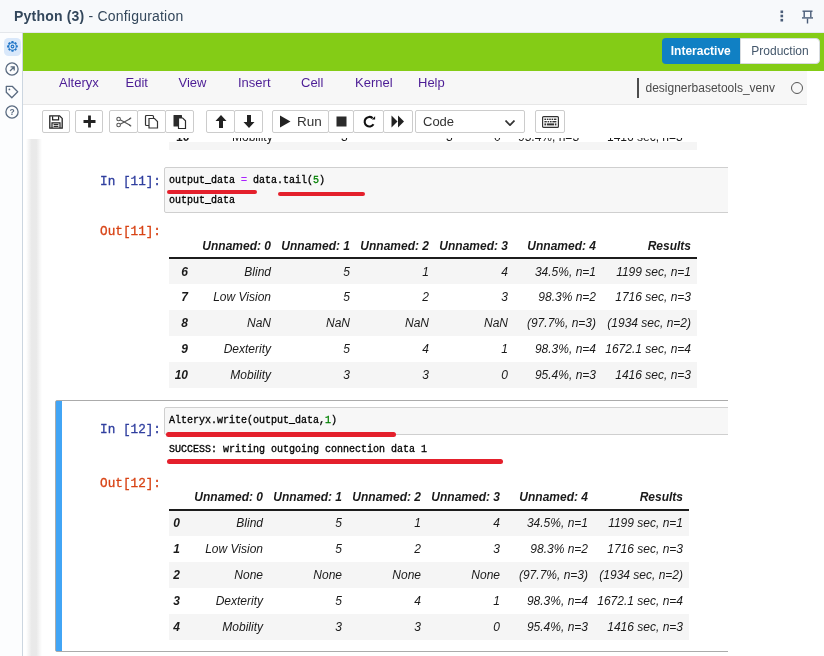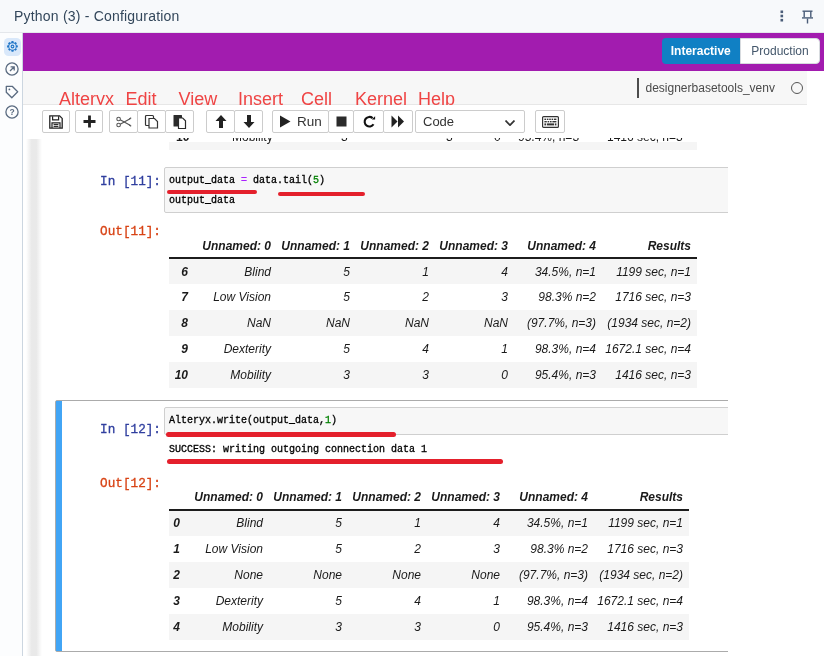--- a/index.html
+++ b/index.html
@@ -4,34 +4,34 @@
 <style>
 * { margin:0; padding:0; box-sizing:border-box; }
 html,body { width:824px; height:656px; overflow:hidden; background:#fff; }
 body { font-family:"Liberation Sans", sans-serif; }
 #page { position:relative; width:824px; height:656px; background:#fff; }
 .abs { position:absolute; }
 
 
 #titlebar { left:0; top:0; width:824px; height:33px; background:#f7f9fb; border-bottom:1px solid #e4e7eb; }
 #title { left:14px; top:8px; font-size:14px; letter-spacing:0.2px; color:#33475b; }
-#title b { font-weight:normal; }
+#title b { font-weight:bold; }
 
 
 #sidebar { left:0; top:33px; width:23px; height:623px; background:#fcfdfe; border-right:1px solid #ccd6e0; z-index:5; }
 
 
-#tabrow { left:23px; top:33px; width:801px; height:38px; background:#a21caf; }
+#tabrow { left:23px; top:33px; width:801px; height:38px; background:#84cc16; }
 .tab { position:absolute; top:4.5px; height:26.5px; font-size:12px; line-height:26px; text-align:center; }
 #tab-int { left:638.5px; width:78.5px; background:#1080c4; color:#fff; border-radius:4px 0 0 4px; font-weight:600; }
 #tab-prod { left:717px; width:80px; background:#fff; color:#44576b; border:1px solid #d7dbdf; border-radius:0 4px 4px 0; line-height:25px; }
 
 
 #menubar { left:23px; top:71px; width:784px; height:34px; background:#f7f7f7; border-bottom:1px solid #e7e7e7; }
-.menuitem { position:absolute; top:18px; font-size:18px; color:#ef4444; }
+.menuitem { position:absolute; top:4px; font-size:13px; color:#4c1d95; }
 #venv-bar { left:614px; top:7px; width:2px; height:20px; background:#4d4d4d; }
 #venv { top:10px; font-size:12px; color:#4a4a4a; }
 #kernel-ind { left:768px; top:11px; width:12px; height:12px; border:1.8px solid #555; border-radius:50%; }
 
 
 #toolbar { left:23px; top:105px; width:801px; height:34px; background:#fff; }
 .tbtn { position:absolute; top:5px; height:23px; background:#fff; border:1px solid #cccccc; border-radius:2px; display:flex; align-items:center; justify-content:center; }
 .tbtn svg { display:block; }
 
 

